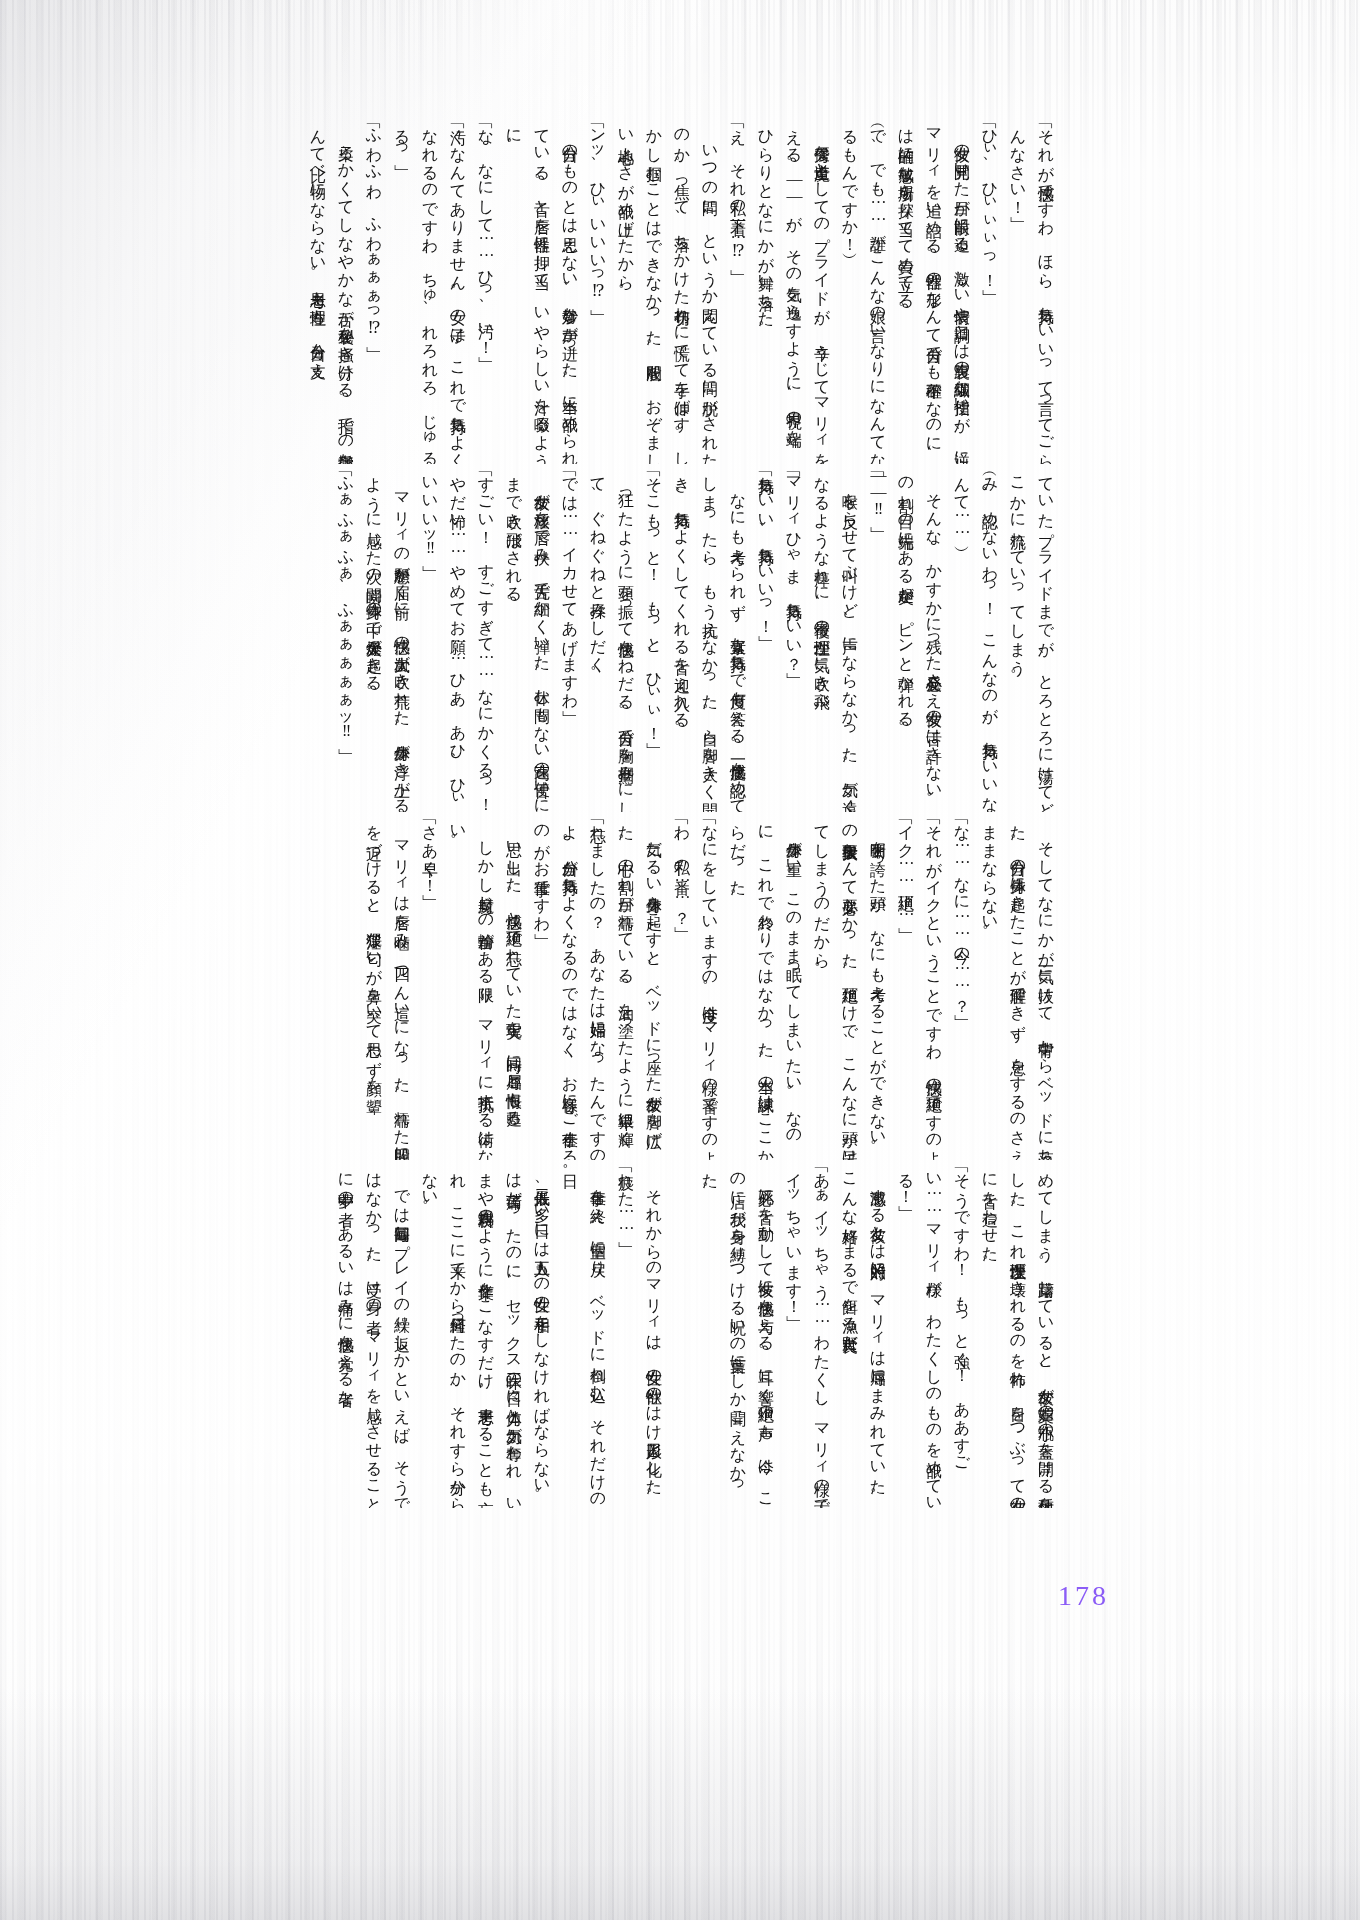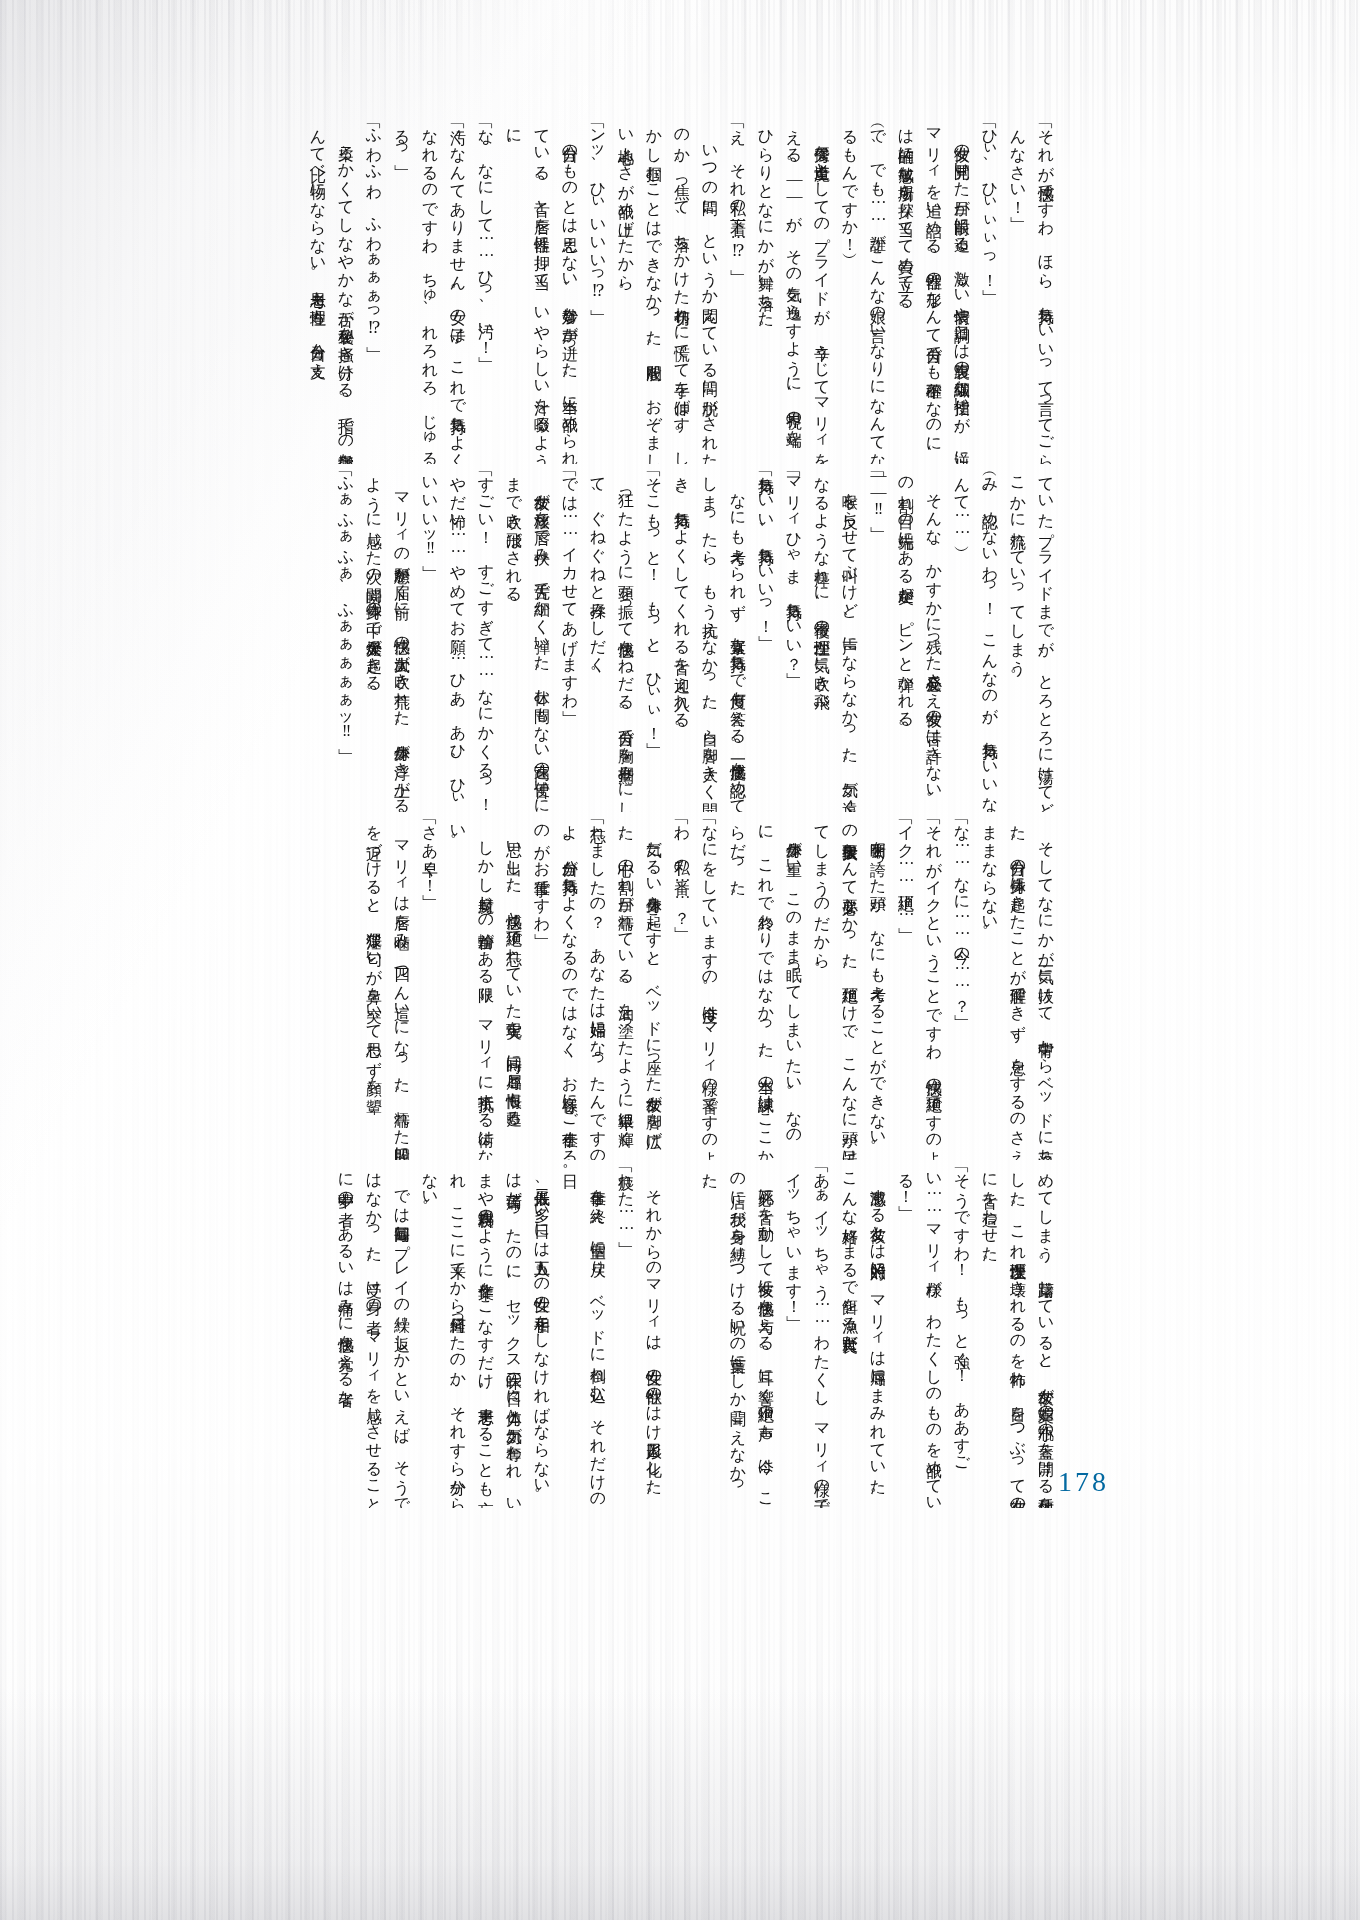--- a/index.html
+++ b/index.html
@@ -49,22 +49,22 @@
     margin-bottom:2px;
     overflow:hidden;
     font-size:16px;line-height:1.75;
     color:#151515;
     -webkit-font-smoothing:antialiased;
   }
   .band p{margin:0;padding:0;}
   .band p.indent{text-indent:1em;}
   .band p.blank{width:28px;}
   .page-number{
-    position:absolute;left:1058px;top:1466px;
-    font-size:28px;letter-spacing:3px;color:#0369a1;
+    position:absolute;left:1058px;top:1580px;
+    font-size:28px;letter-spacing:3px;color:#8b5cf6;
     font-family:"Liberation Serif","DejaVu Serif",serif;
   }
 </style>
 </head>
 <body>
 
 <div class="page">
   <div class="stripes"></div>
   <div class="fade"></div>
   <div class="shade-topleft"></div>

